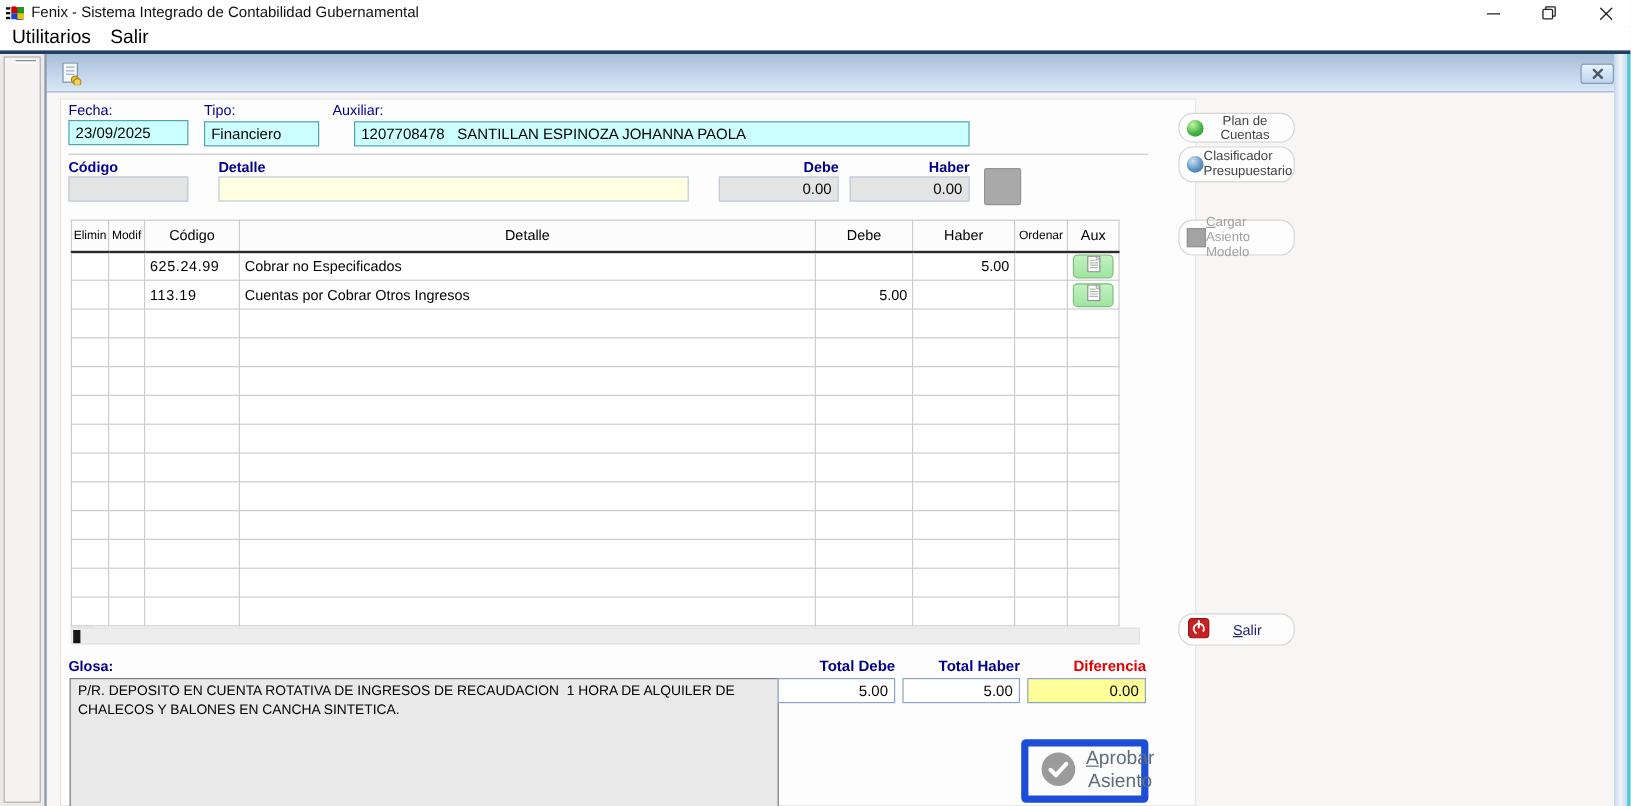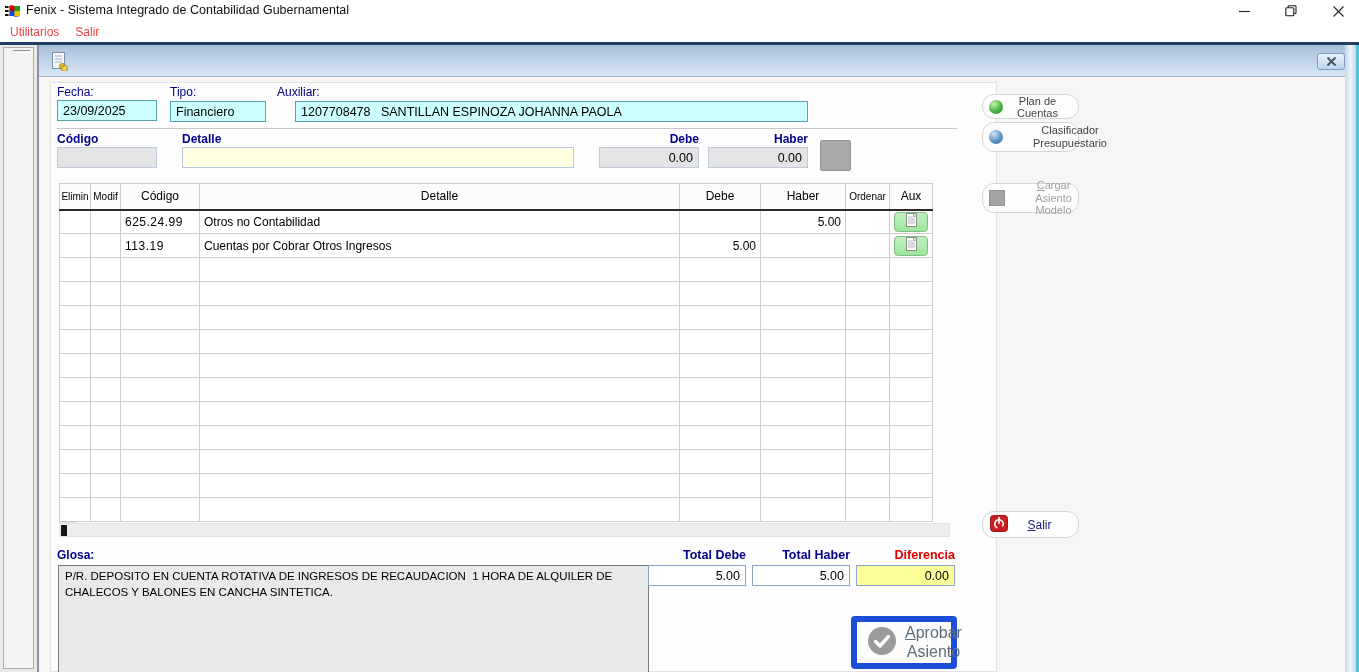--- a/index.html
+++ b/index.html
@@ -10,21 +10,21 @@
 
   
   .titlebar { left:0; top:0; width:1359px; height:22px; background:#ffffff; }
   .app-icon { left:5px; top:3px; width:16px; height:16px; }
   .title-text { left:26px; top:3px; font-size:12.5px; color:#111; white-space:nowrap; }
   .win-btn { top:0; width:32px; height:22px; display:flex; align-items:center; justify-content:center; background:transparent; border:none; cursor:default; }
   .win-btn svg { display:block; }
 
   
   .menubar { left:0; top:22px; width:1359px; height:20px; background:#ffffff; display:flex; align-items:center; }
-  .menu-item { font-size:12px; color:#ef4444; padding:2px 8px; margin-left:0; }
+  .menu-item { font-size:16px; color:#000000; padding:2px 8px; margin-left:0; }
   .menu-item:first-child { margin-left:2px; }
 
   
   .mdi-topline { left:0; top:42px; width:1359px; height:3px; background:#223f63; }
   .mdi-area { left:0; top:45px; width:1359px; height:627px; background:#eceae8; }
   .left-panel { left:3px; top:2px; width:31px; height:622px; background:#f4f3f2; border:1px solid #aeaeae; }
   .left-grip { left:9px; top:2px; width:17px; height:3px; border-top:1px solid #8f8f8f; border-bottom:1px solid #ffffff; }
 
   .child-win { left:37px; top:0; width:1308px; height:627px; background:#f7f6f5; border-left:2px solid #8796ab; }
   .child-toolbar { left:0; top:0; width:1306px; height:32px;
@@ -79,21 +79,21 @@
   
   .glosa-box { position:absolute; left:19px; top:487px; width:591px; height:110px; background:#e9e9e9;
     border:1px solid #7b7b7b; font-size:11.5px; color:#000; padding:3px 6px; resize:none;
     font-family:"Liberation Sans","DejaVu Sans",sans-serif; line-height:1.35; }
   .tot-lbl { position:absolute; font-size:12.5px; font-weight:bold; color:#00008B; text-align:right; }
   .tot-lbl.red { color:#e40000; }
 
   
   .side-btn { position:absolute; background:#fdfdfd; border:1px solid #d6d6d6; border-radius:12px;
     display:flex; align-items:center; font-size:11px; color:#444; cursor:default; }
-  .side-btn .txt2 { line-height:1.15; text-align:center; flex:1;margin-left:30px; }
+  .side-btn .txt2 { line-height:1.15; text-align:left; flex:1; }
   .sphere { width:14px; height:14px; border-radius:50%; flex:0 0 auto; }
   .sphere.green { background:radial-gradient(circle at 35% 28%, #c8f4a8, #44b344 55%, #2e8f2e); }
   .sphere.blue  { background:radial-gradient(circle at 35% 28%, #cfe4f4, #5e93c2 55%, #3f6f9e); }
   .gray-sq { width:16px; height:16px; background:#a3a3a3; border:1px solid #939393; flex:0 0 auto; }
   .disabled-txt { color:#a0a0a0; }
   .mn { text-decoration:underline; }
   .salir-txt { font-size:12px; color:#20207a; flex:1; text-align:center; }
 
   .aprobar-btn { position:absolute; left:812px; top:538px; width:106px; height:53px; background:#fcfcfc;
     border:6px solid #1d4ed8; border-radius:4px; display:flex; align-items:center; padding-left:10px; }
@@ -206,21 +206,21 @@
                 <th class="col-haber">Haber</th>
                 <th class="col-ordenar sm">Ordenar</th>
                 <th class="col-aux">Aux</th>
               </tr>
             </thead>
             <tbody>
                 <tr>
                   <td class="col-elimin"></td>
                   <td class="col-modif"></td>
                   <td class="col-codigo">625.24.99</td>
-                  <td class="col-detalle">Otros no Contabilidad</td>
+                  <td class="col-detalle">Cobrar no Especificados</td>
                   <td class="col-debe"></td>
                   <td class="col-haber">5.00</td>
                   <td class="col-ordenar"></td>
                   <td class="col-aux">
   <button class="aux-btn">
     <span>
       <svg width="13" height="14" viewBox="0 0 13 14">
         <rect x="1.5" y="0.5" width="10" height="13" fill="#ffffff" stroke="#8f8f8f"></rect>
         <path d="M8.5 0.5 L11.5 3.5 L8.5 3.5 Z" fill="#dff5df" stroke="#8f8f8f" stroke-width="0.6"></path>
         <line x1="3" y1="4" x2="8" y2="4" stroke="#9bd49b" stroke-width="1"></line>

